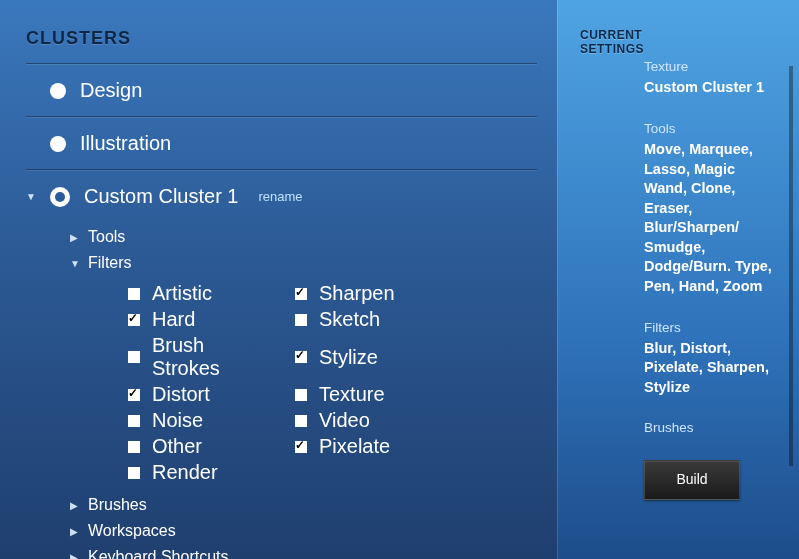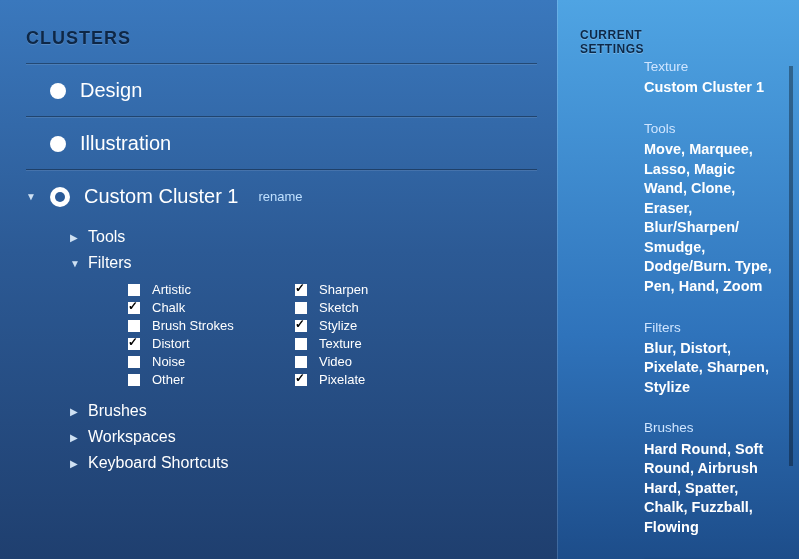--- a/index.html
+++ b/index.html
@@ -42,21 +42,21 @@
 .subtree { padding: 2px 0 6px 70px; }
 .subitem {
   display: flex; align-items: center; gap: 10px;
   font-size: 16px; color: #fff; padding: 4px 0;
 }
 .subitem .tri { font-size: 10px; width: 8px; color: #cfe1f3; }
 .filters-grid {
   display: grid; grid-template-columns: 1fr 1fr; gap: 3px 14px;
   padding: 6px 30px 8px 30px; max-width: 380px;
 }
-.check-row { display: flex; align-items: center; gap: 12px; font-size: 13px; padding-left: 28px; }
+.check-row { display: flex; align-items: center; gap: 12px; font-size: 20px; padding-left: 28px; }
 .chk {
   width: 12px; height: 12px; background: #fff; display: inline-block;
   position: relative; flex-shrink: 0;
 }
 .chk.checked::after {
   content: "✓"; position: absolute; top: -3px; left: 0;
   font-size: 12px; font-weight: 700; color: #000;
 }
 .sidebar {
   width: 242px; background: linear-gradient(180deg, #4fa4e3 0%, #2f73bb 60%, #1d4d8a 100%);
@@ -126,21 +126,21 @@
           <div class="check-row">
             <span class="chk"></span>
             <span>Artistic</span>
           </div>
           <div class="check-row">
             <span class="chk checked"></span>
             <span>Sharpen</span>
           </div>
           <div class="check-row">
             <span class="chk checked"></span>
-            <span>Chalk</span>
+            <span>Hard</span>
           </div>
           <div class="check-row">
             <span class="chk"></span>
             <span>Sketch</span>
           </div>
           <div class="check-row">
             <span class="chk"></span>
             <span>Brush Strokes</span>
           </div>
           <div class="check-row">
@@ -163,20 +163,24 @@
             <span class="chk"></span>
             <span>Video</span>
           </div>
           <div class="check-row">
             <span class="chk"></span>
             <span>Other</span>
           </div>
           <div class="check-row">
             <span class="chk checked"></span>
             <span>Pixelate</span>
+          </div>
+          <div class="check-row">
+            <span class="chk"></span>
+            <span>Render</span>
           </div>
           <div class="check-row" style="visibility: hidden;"></div>
         </div>
 
       <div class="subitem">
         <span class="tri">▶</span>
         <span>Brushes</span>
       </div>
       <div class="subitem">
         <span class="tri">▶</span>
@@ -200,18 +204,17 @@
       <div class="sec">
         <div class="k">Tools</div>
         <div class="v">Move,  Marquee, Lasso, Magic Wand, Clone, Eraser, Blur/Sharpen/ Smudge, Dodge/Burn. Type, Pen, Hand, Zoom</div>
       </div>
       <div class="sec">
         <div class="k">Filters</div>
         <div class="v">Blur, Distort, Pixelate, Sharpen, Stylize</div>
       </div>
       <div class="sec">
         <div class="k">Brushes</div>
-        <div class="v">Hard Round, Soft Round, Airbrush Hard, Spatter, Chalk, Fuzzball, Flowing</div>
       </div>
       <div class="build-btn">Build</div>
     </div>
   </div>
 </div>
 
 </body></html>

